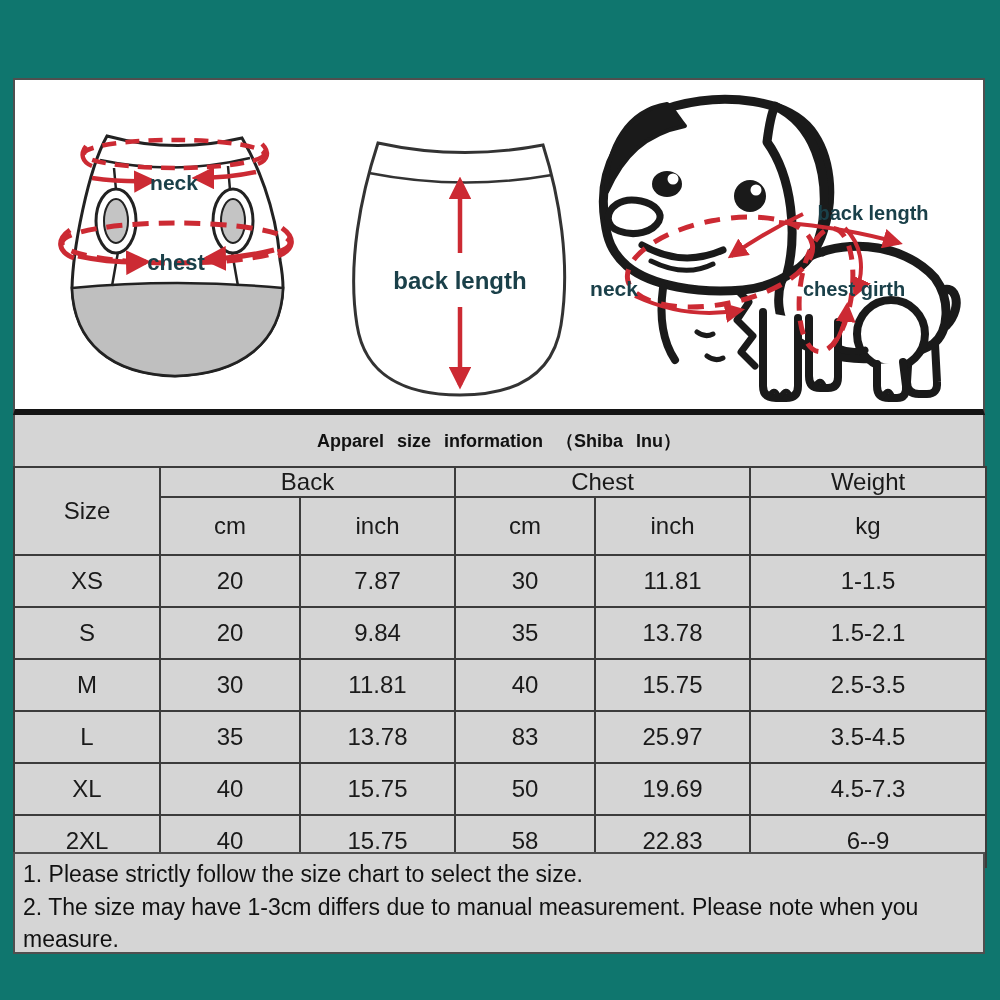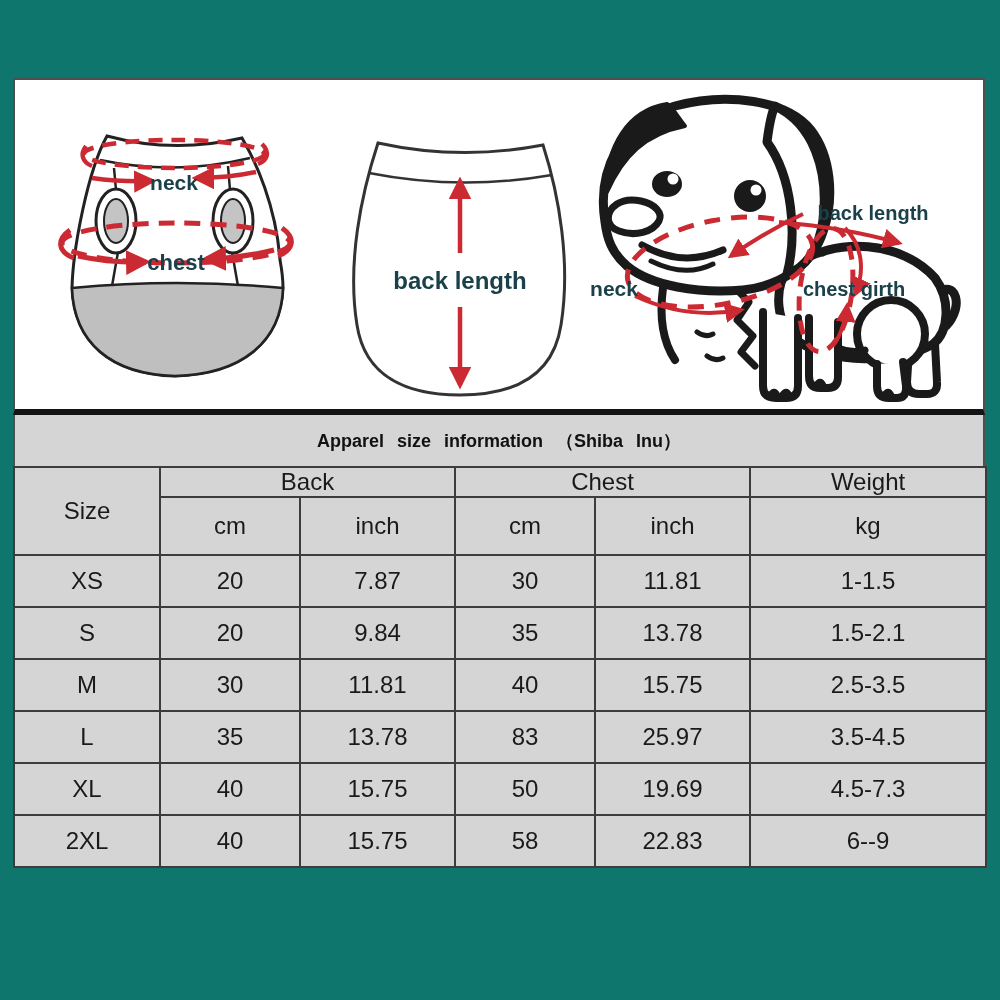--- a/index.html
+++ b/index.html
@@ -225,14 +225,18 @@
       <td>2XL</td>
       <td>40</td>
       <td>15.75</td>
       <td>58</td>
       <td>22.83</td>
       <td>6--9</td>
     </tr>
   </tbody>
     </table>
 
+  <div class="notes">
+    <p>1. Please strictly follow the size chart  to select the size.</p>
+    <p>2. The size may have 1-3cm differs due to manual measurement. Please note when you measure.</p>
+  </div>
 
 </div>
 
 </body></html>

